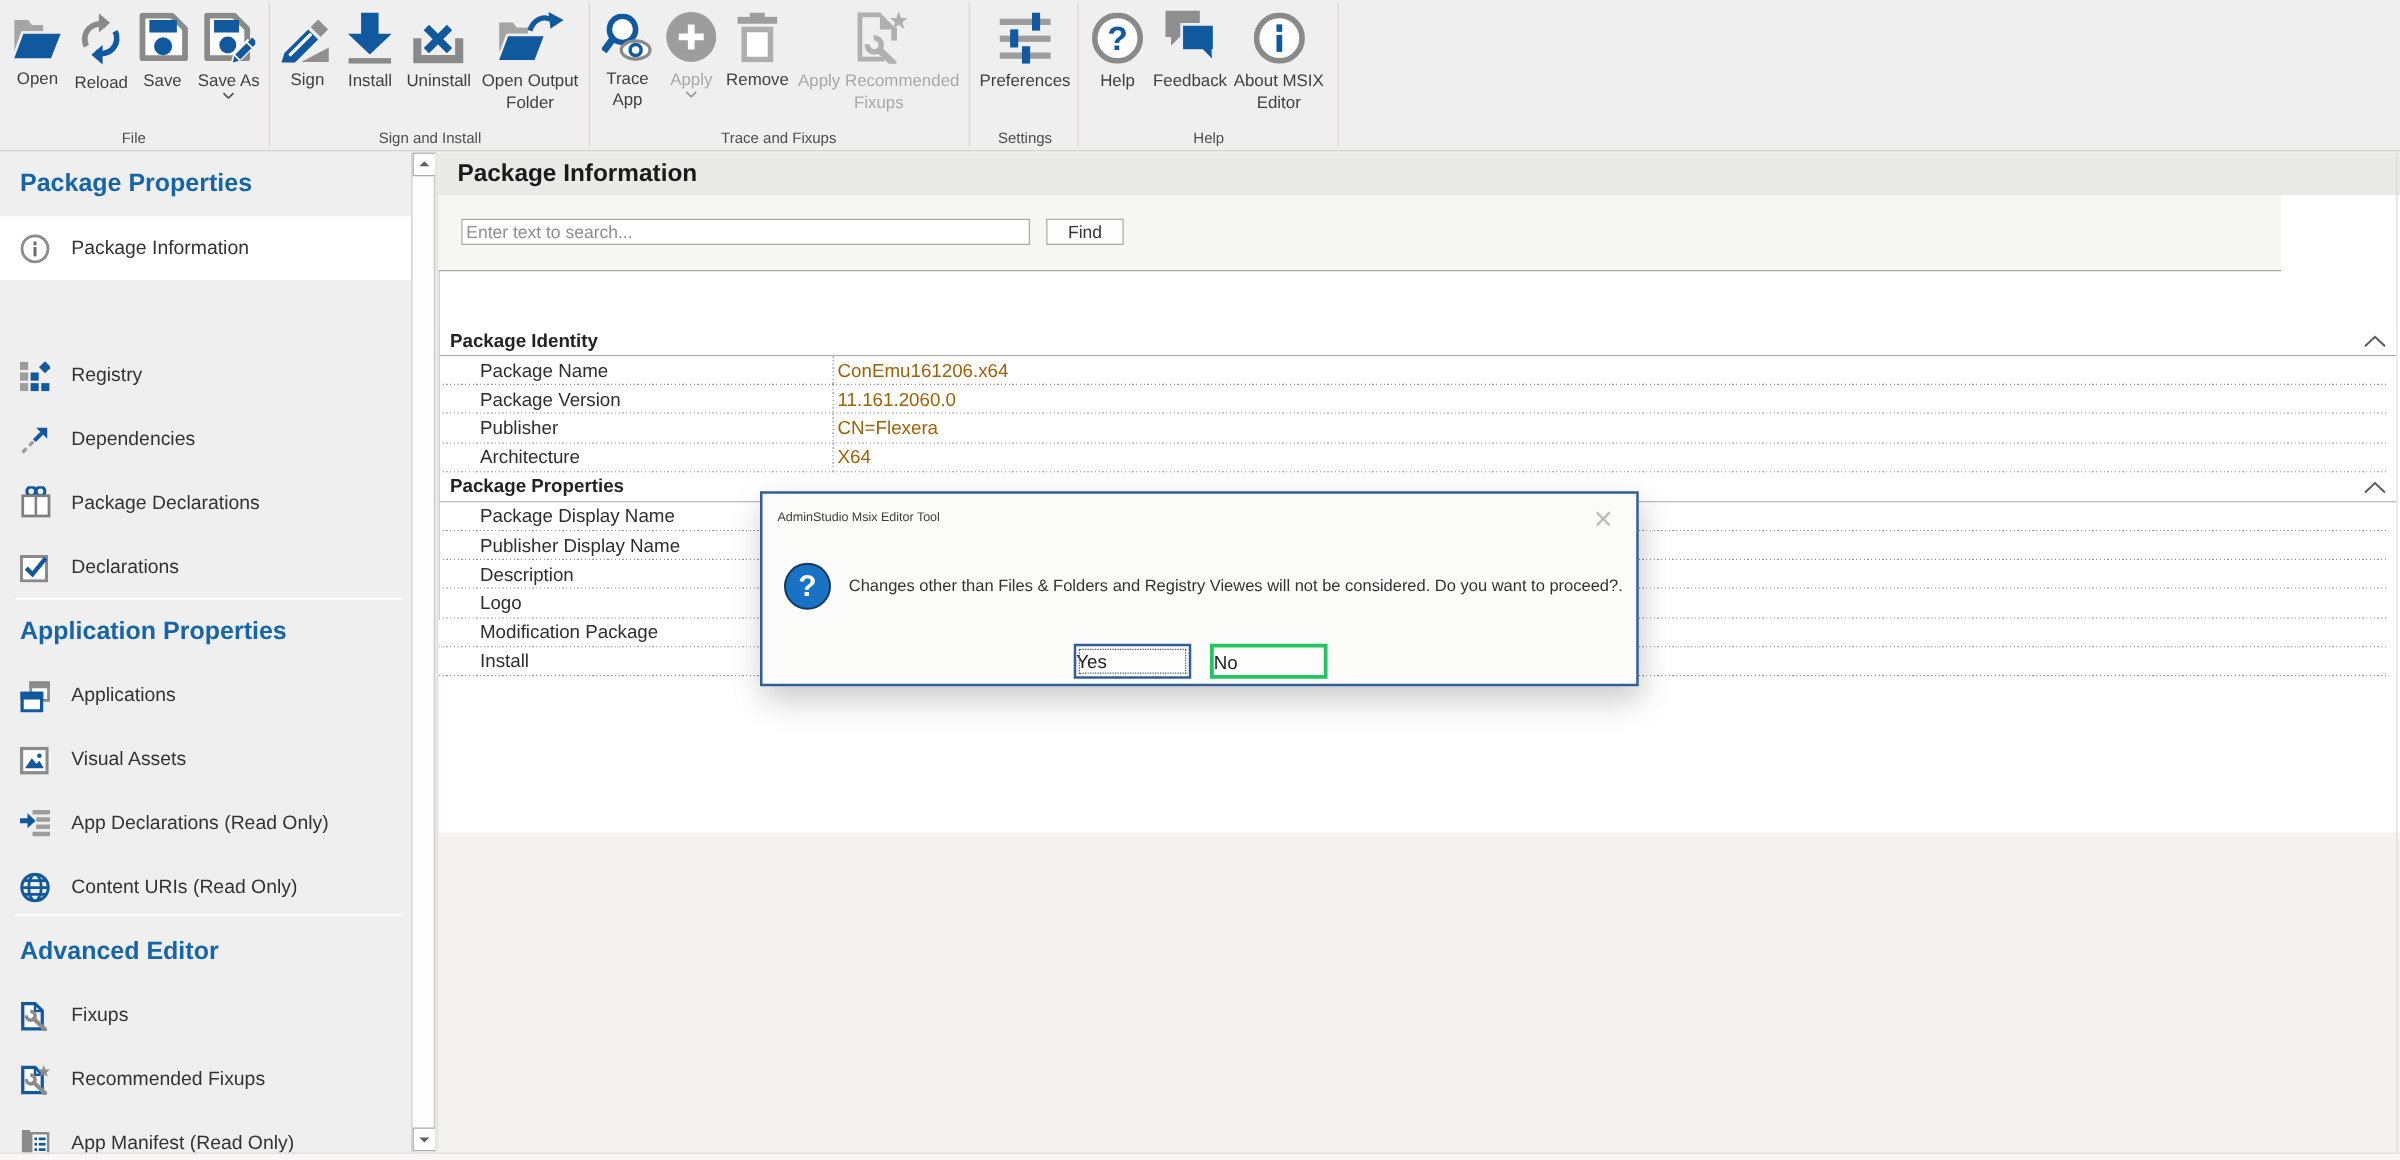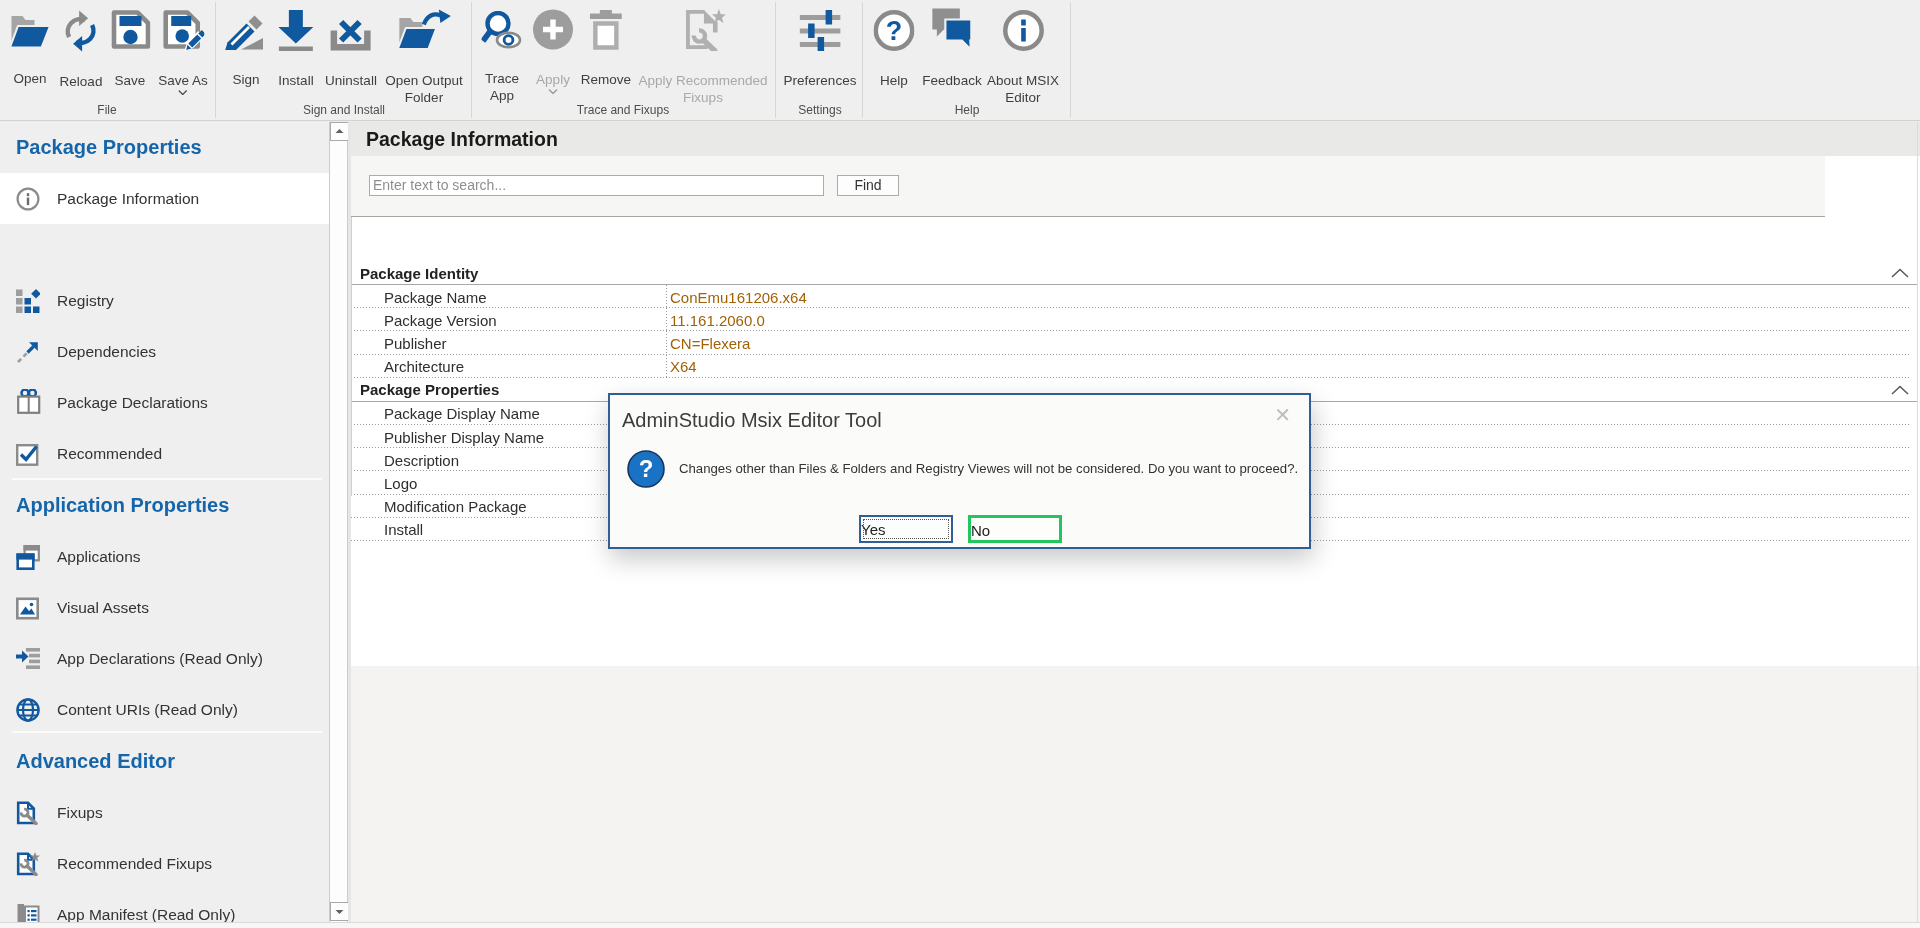--- a/index.html
+++ b/index.html
@@ -5,21 +5,21 @@
 * { margin:0; padding:0; box-sizing:border-box; }
 html,body { width:1920px; height:928px; overflow:hidden; }
 body { font-family:"Liberation Sans", sans-serif; background:#fff; }
 #app { position:absolute; left:0; top:0; width:1920px; height:928px; background:#fff; }
 
 
 #ribbon { position:absolute; left:0; top:0; width:1920px; height:121px; background:#f0efef; border-bottom:1px solid #d4d2d0; }
 .vsep { position:absolute; top:2px; height:116px; width:1px; background:#d9d7d4; }
 .rb { position:absolute; top:0; text-align:center; }
 .rb svg { display:block; margin:0 auto; }
-.rb .lbl { font-size:13.5px; color:#3f3f3f; line-height:16.5px; margin-top:22px; white-space:nowrap; }
+.rb .lbl { font-size:13.5px; color:#3f3f3f; line-height:16.5px; margin-top:6px; white-space:nowrap; }
 .rb.dis .lbl { color:#a8a8a8; }
 .chev { display:block; margin:1px auto 0; width:9px; height:5px; }
 .glabel { position:absolute; top:103px; font-size:12px; color:#4d4d4d; text-align:center; white-space:nowrap; transform:translateX(-50%); }
 
 
 #sidebar { position:absolute; left:0; top:122px; width:329px; height:800px; background:#f0efef; }
 .shead { position:absolute; left:16px; font-size:20px; font-weight:bold; color:#1565ab; white-space:nowrap; }
 .sitem { position:absolute; left:0; width:329px; height:51px; }
 .sitem.sel { background:#fff; }
 .sitem svg { position:absolute; left:16px; top:50%; margin-top:-11px; }
@@ -50,21 +50,21 @@
 .drow .vline { position:absolute; left:315px; top:0; bottom:0; width:1px; background:repeating-linear-gradient(180deg,#9a9a9a 0 1px,transparent 1px 3px); }
 #tleft { position:absolute; left:351px; top:217px; width:1px; height:279px; background:#cfcfcf; }
 
 #whitezone { position:absolute; left:352px; top:217px; width:1568px; height:450px; background:#fff; z-index:-1; }
 #grayzone { position:absolute; left:351px; top:666px; width:1569px; height:256px; background:#f4f3f2; }
 #botstrip { position:absolute; left:0px; top:922px; width:1920px; height:6px; background:#f8f7f6; border-top:1px solid #dadada; }
 #rightedge { position:absolute; left:1917px; top:122px; width:1px; height:800px; background:#dcdcdc; }
 
 
 #dialog { position:absolute; left:608px; top:393px; width:703px; height:156px; background:#fbfbfa; border:2px solid #305e96; box-shadow:2px 10px 24px rgba(0,0,0,0.22); }
-#dialog .dtitle { position:absolute; left:12px; top:14px; font-size:20px; color:#3c3c3c;text-align:center; }
+#dialog .dtitle { position:absolute; left:12px; top:14px; font-size:10px; color:#3c3c3c;text-align:center; }
 #dialog .dclose { position:absolute; right:18px; top:8px; font-size:20px; color:#bdbdbd; }
 #dialog .qicon { position:absolute; left:17px; top:55px; width:38px; height:38px; }
 #dialog .dmsg { position:absolute; left:69px; top:66px; font-size:13.2px; color:#333; }
 .dbtn { position:absolute; top:120px; width:94px; height:28px; font-size:15px; color:#222; text-align:left; line-height:25px; background:#fdfdfc; }
 #ybtn { left:249px; border:2px solid #2f5e98; }
 #ybtn .focus { position:absolute; left:2px; top:2px; right:2px; bottom:2px; border:1px dotted #555; }
 #nbtn { left:358px; border:3px solid #22c55e; line-height:26px; }
 </style>
 </head>
 <body>
@@ -281,21 +281,21 @@
         <rect x="2.2" y="7.6" width="21" height="16.2" fill="#fff" stroke="#7f7f7f" stroke-width="2.2"></rect>
         <path d="M12.7 7.6 V23.8" stroke="#7f7f7f" stroke-width="2"></path>
       </svg>
       <span class="txt">Package Declarations</span>
       </div>
     <div class="sitem" style="top:306px">
       <svg width="23" height="23" viewBox="0 0 23 23" style="margin-top:-11px">
         <rect x="1.2" y="2.2" width="20" height="19.5" fill="#fff" stroke="#8b8b8b" stroke-width="2.4"></rect>
         <path d="M5 11.5 L10 16.5 L20.5 3.5" stroke="#11599f" stroke-width="3.4" fill="none"></path>
       </svg>
-      <span class="txt">Recommended</span>
+      <span class="txt">Declarations</span>
       </div>
     <div class="sdiv" style="top:356px"></div>
     <div class="shead" style="top:372px">Application Properties</div>
     <div class="sitem" style="top:409px">
       <svg width="24" height="25" viewBox="0 0 24 25" style="margin-top:-12px">
         <rect x="8.6" y="1.1" width="14.2" height="14.2" fill="#fff" stroke="#8b8b8b" stroke-width="2.2"></rect>
         <rect x="7.5" y="0" width="16.4" height="5.6" fill="#8b8b8b"></rect>
         <rect x="1.7" y="9.7" width="15.6" height="14" fill="#fff" stroke="#11599f" stroke-width="2.6"></rect>
         <rect x="0.4" y="8.4" width="18.2" height="6.2" fill="#11599f"></rect>
       </svg>

